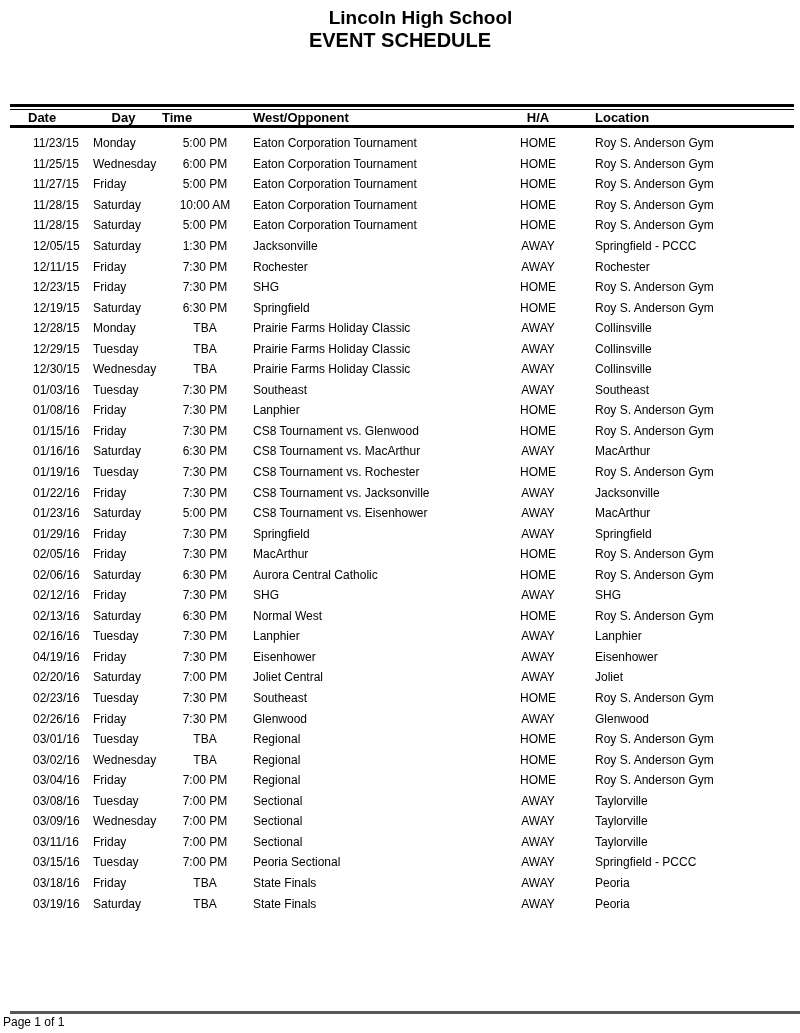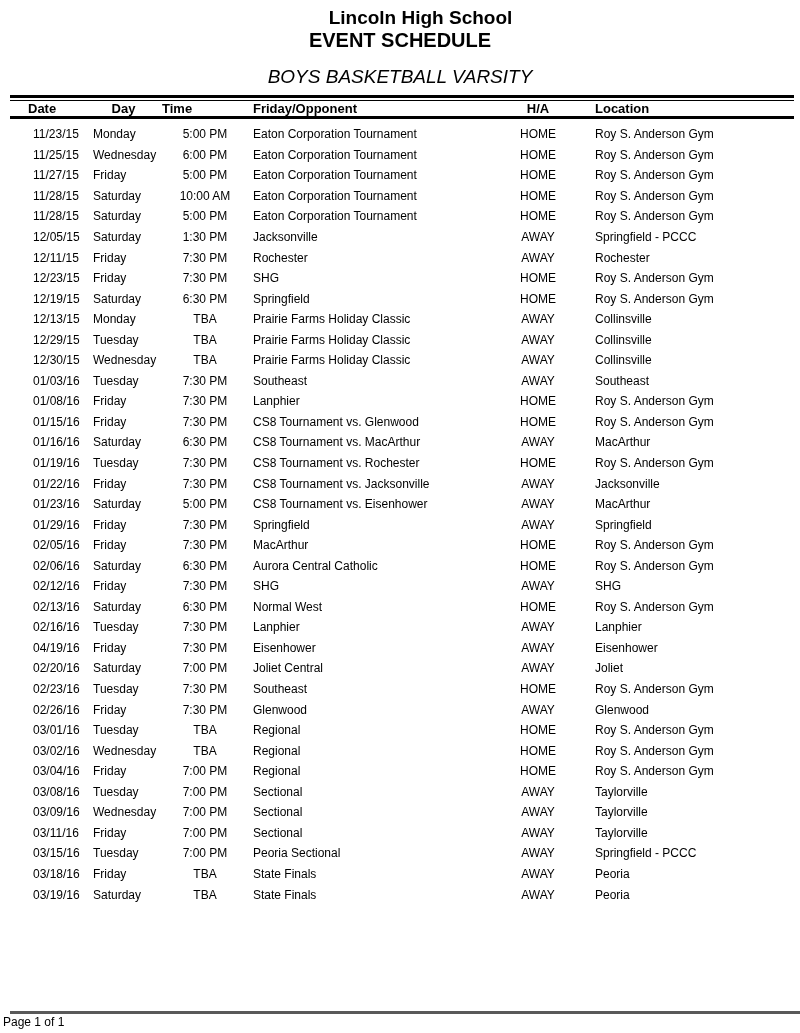--- a/index.html
+++ b/index.html
@@ -36,21 +36,21 @@
   .subtitle {
     font-size: 19px;
     font-style: italic;
     line-height: 21px;
     margin-top: 14px;
   }
 
   
   .table-wrap {
     position: absolute;
-    top: 95px;
+    top: 104px;
     left: 10px;
     width: 784px;
   }
   .double-rule {
     height: 2px;
     border-top: 3px solid #000000;
     border-bottom: 1px solid #000000;
   }
   .grid-row {
     display: grid;
@@ -108,30 +108,29 @@
   }
 </style>
 </head>
 <body>
 
 <div class="page">
 
   <div class="titles">
     <div class="school-name">Lincoln High School</div>
     <div class="doc-title">EVENT SCHEDULE</div>
-    <div class="subtitle">BOYS BASKETBALL VARSITY</div>
   </div>
 
   <div class="table-wrap">
     <div class="double-rule"></div>
     <div class="grid-row thead-row">
       <div class="cell h-date">Date</div>
       <div class="cell h-day">Day</div>
       <div class="cell h-time">Time</div>
-      <div class="cell h-event">Friday/Opponent</div>
+      <div class="cell h-event">West/Opponent</div>
       <div class="cell h-ha">H/A</div>
       <div class="cell h-location">Location</div>
     </div>
     <div class="thick-rule"></div>
     <div class="tbody">
         <div class="grid-row row">
           <div class="cell c-date">11/23/15</div>
           <div class="cell c-day">Monday</div>
           <div class="cell c-time">5:00 PM</div>
           <div class="cell c-event">Eaton Corporation Tournament</div>
@@ -196,21 +195,21 @@
         </div>
         <div class="grid-row row">
           <div class="cell c-date">12/19/15</div>
           <div class="cell c-day">Saturday</div>
           <div class="cell c-time">6:30 PM</div>
           <div class="cell c-event">Springfield</div>
           <div class="cell c-ha">HOME</div>
           <div class="cell c-location">Roy S. Anderson Gym</div>
         </div>
         <div class="grid-row row">
-          <div class="cell c-date">12/13/15</div>
+          <div class="cell c-date">12/28/15</div>
           <div class="cell c-day">Monday</div>
           <div class="cell c-time">TBA</div>
           <div class="cell c-event">Prairie Farms Holiday Classic</div>
           <div class="cell c-ha">AWAY</div>
           <div class="cell c-location">Collinsville</div>
         </div>
         <div class="grid-row row">
           <div class="cell c-date">12/29/15</div>
           <div class="cell c-day">Tuesday</div>
           <div class="cell c-time">TBA</div>

